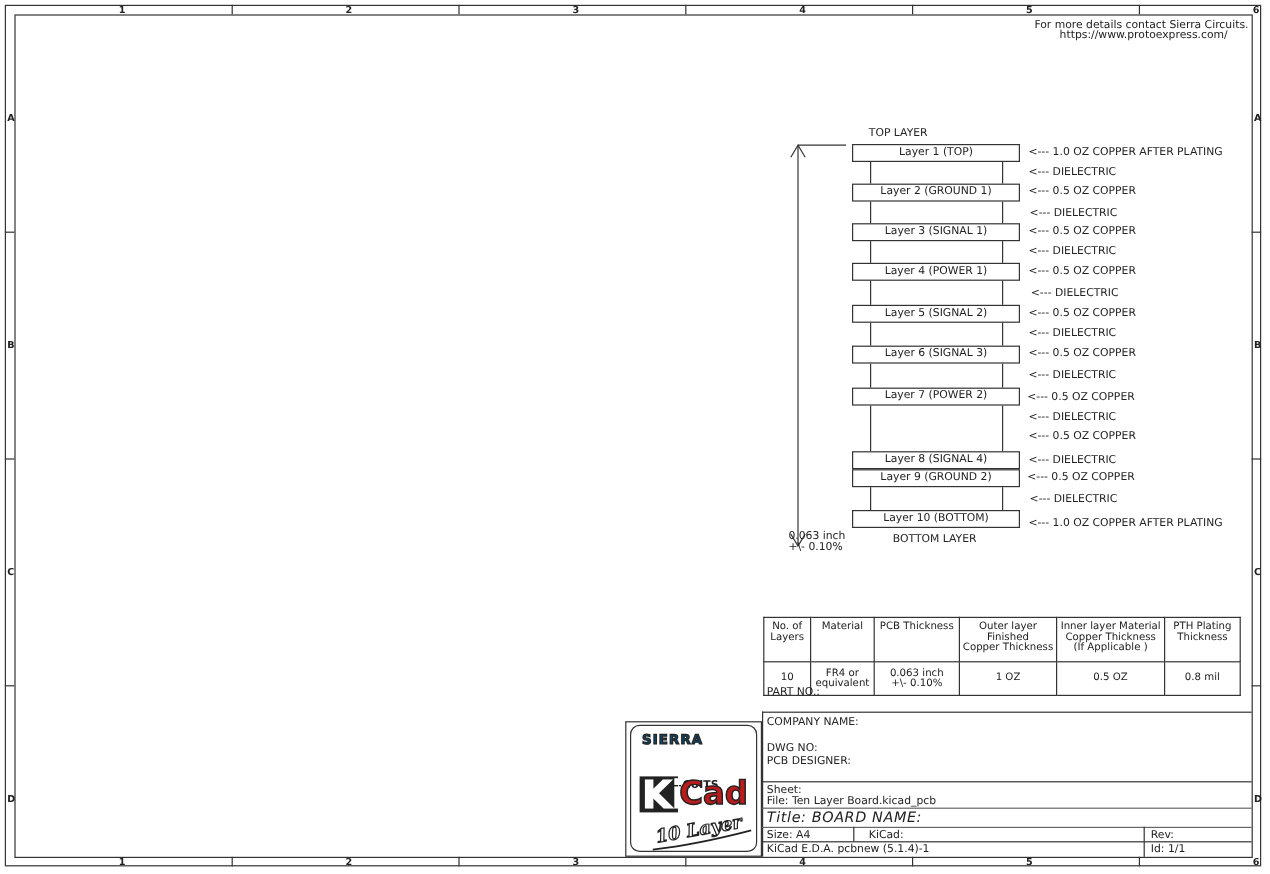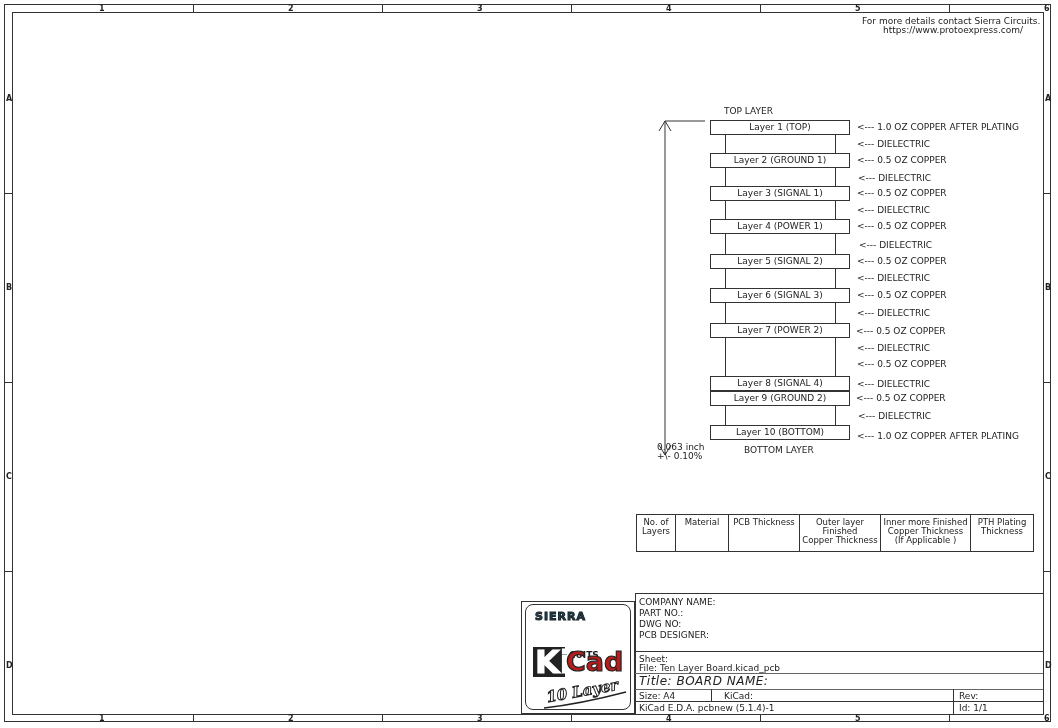--- a/index.html
+++ b/index.html
@@ -117,37 +117,45 @@
 <div class="callout" style="left:857px;top:379px">&lt;--- DIELECTRIC</div>
 <div class="callout" style="left:858px;top:411px">&lt;--- DIELECTRIC</div>
 
 <table class="spec">
   <tbody>
       <tr class="hdr">
     <td style="width:34px"><span>No. of</span><br><span>Layers</span></td>
     <td style="width:48px"><span>Material</span></td>
     <td style="width:66px"><span>PCB Thickness</span></td>
     <td style="width:76px"><span>Outer layer</span><br><span>Finished</span><br><span>Copper Thickness</span></td>
-    <td style="width:85px"><span>Inner more Finished</span><br><span>Copper Thickness</span><br><span>(If Applicable )</span></td>
+    <td style="width:85px"><span>Inner layer Material</span><br><span>Copper Thickness</span><br><span>(If Applicable )</span></td>
     <td style="width:58px"><span>PTH Plating</span><br><span>Thickness</span></td>
+  </tr>
+  <tr class="val">
+    <td><span>10</span></td>
+    <td><span>FR4 or</span><br><span>equivalent</span></td>
+    <td><span>0.063 inch</span><br><span>+\- 0.10%</span></td>
+    <td><span>1 OZ</span></td>
+    <td><span>0.5 OZ</span></td>
+    <td><span>0.8 mil</span></td>
   </tr>
 </tbody>
   </table>
 
 <div class="line" style="left:635px;top:593px;width:408px;height:1px"></div>
 <div class="line" style="left:635px;top:593px;width:1px;height:121px"></div>
 <div class="line" style="left:635px;top:651px;width:408px;height:1px"></div>
 <div class="line" style="left:635px;top:673px;width:408px;height:1px;background:#666"></div>
 <div class="line" style="left:635px;top:689px;width:408px;height:1px;background:#666"></div>
 <div class="line" style="left:635px;top:701px;width:408px;height:1px"></div>
 <div class="line" style="left:711px;top:689px;width:1px;height:12px"></div>
 <div class="line" style="left:953px;top:689px;width:1px;height:25px"></div>
 
 <div class="tb-text" style="left:639px;top:597px">COMPANY NAME:</div>
-<div class="tb-text" style="left:639px;top:608px">PART NO.:</div>
+<div class="tb-text" style="left:639px;top:572px">PART NO.:</div>
 <div class="tb-text" style="left:639px;top:619px">DWG NO:</div>
 <div class="tb-text" style="left:639px;top:630px">PCB DESIGNER:</div>
 <div class="tb-text" style="left:639px;top:654px">Sheet:</div>
 <div class="tb-text" style="left:639px;top:663px">File: Ten Layer Board.kicad_pcb</div>
 <div class="tb-text" style="left:639px;top:675px;font-size:12px;line-height:13px;font-style:italic;letter-spacing:0.5px">Title: BOARD NAME:</div>
 <div class="tb-text" style="left:639px;top:691px">Size: A4</div>
 <div class="tb-text" style="left:724px;top:691px">KiCad:</div>
 <div class="tb-text" style="left:959px;top:691px">Rev:</div>
 <div class="tb-text" style="left:639px;top:703px">KiCad E.D.A.  pcbnew (5.1.4)-1</div>
 <div class="tb-text" style="left:959px;top:703px">Id: 1/1</div>

